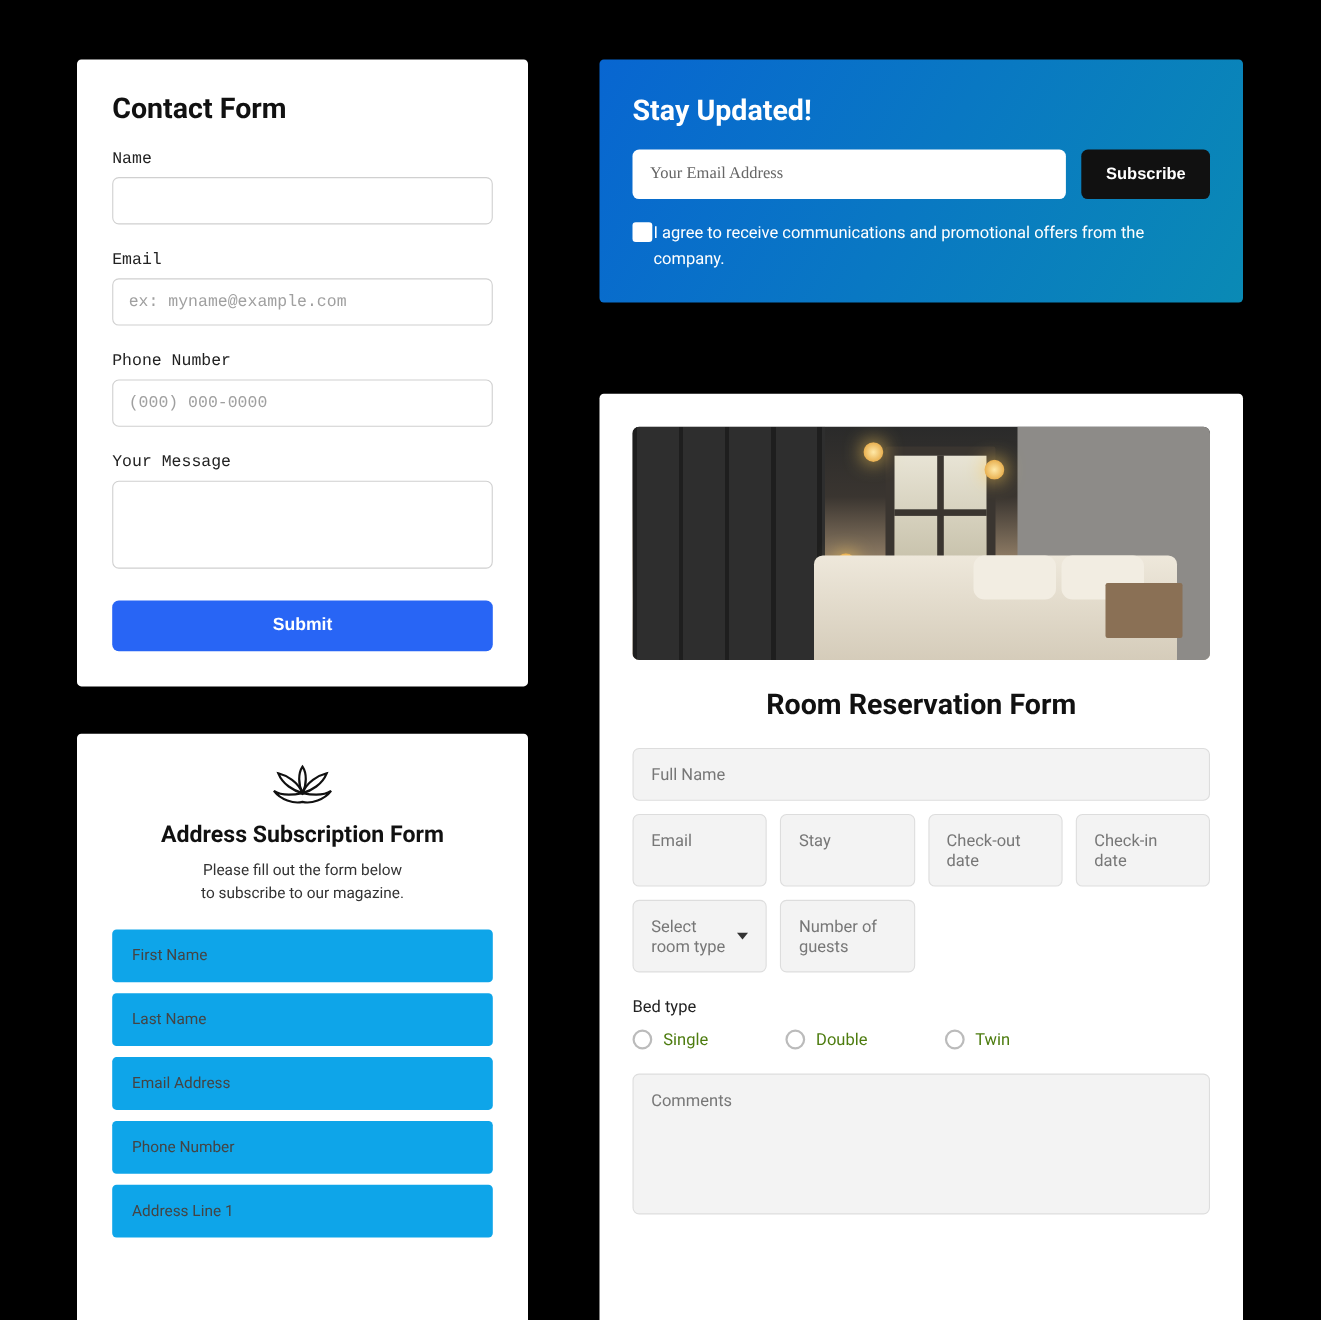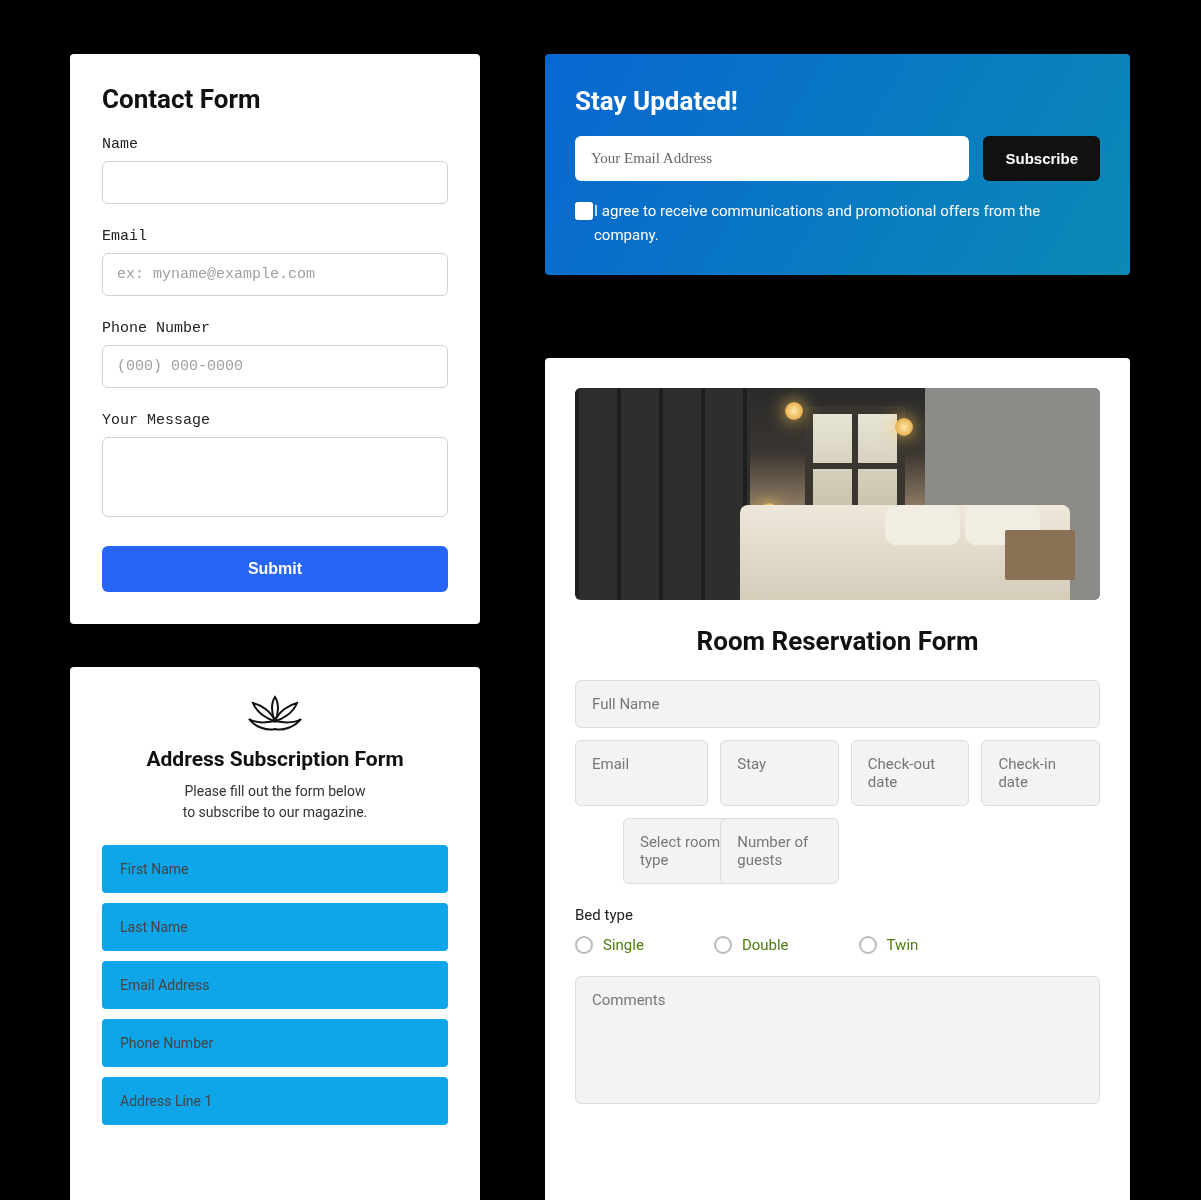--- a/index.html
+++ b/index.html
@@ -261,21 +261,20 @@
   font-family: inherit;
   width: 100%;
   cursor: text;
 }
 .room .full { grid-column: 1 / -1; }
 .room .rselect {
   display: flex;
   justify-content: flex-start;
   align-items: center;
   cursor: pointer;
-  margin-left: 48px;
 }
 .room .caret {
   width: 0; height: 0;
   border-left: 5px solid transparent;
   border-right: 5px solid transparent;
   border-top: 6px solid #333;
 }
 .room .bedtype-label {
   font-size: 15px;
   color: #222;

